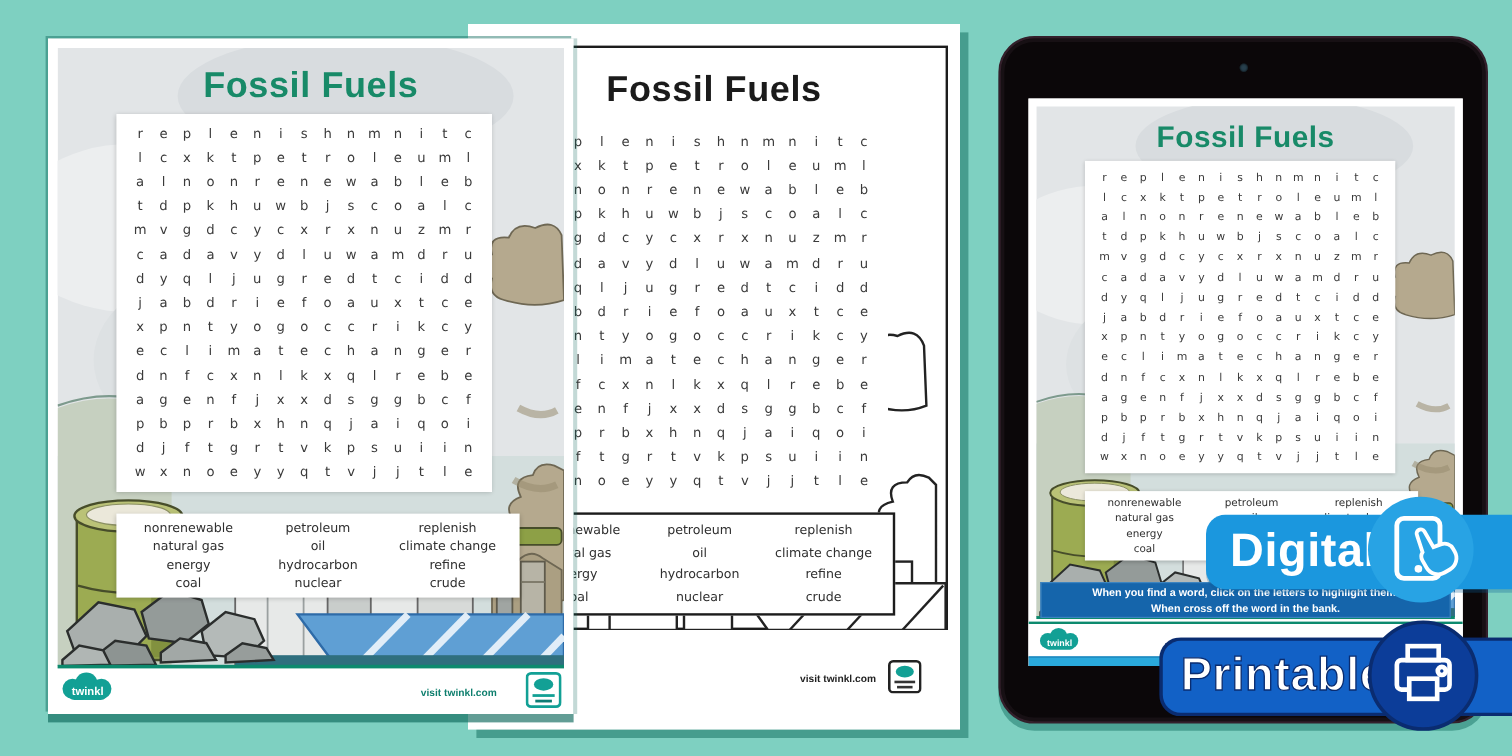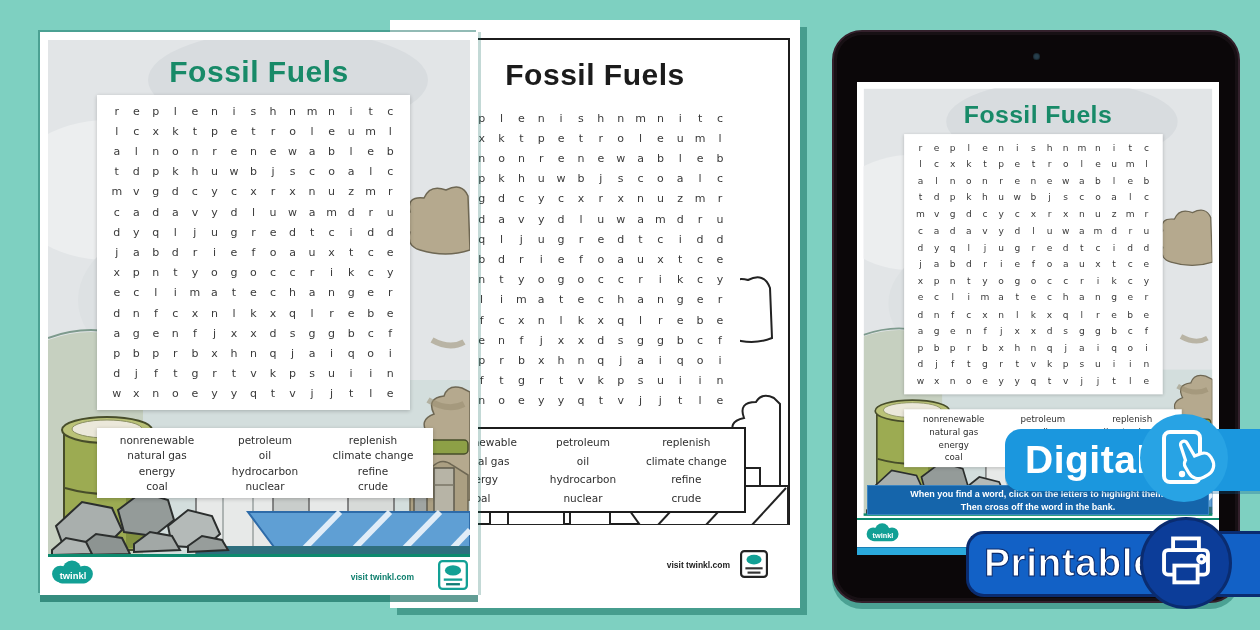--- a/index.html
+++ b/index.html
@@ -1086,21 +1086,21 @@
     <svg class="quality-badge" width="30" height="30" viewBox="0 0 26 26">
       <rect x="1" y="1" width="24" height="24" rx="3" fill="#fff" stroke="#12a095" stroke-width="2"></rect>
       <ellipse cx="13" cy="9" rx="7" ry="4.5" fill="#12a095"></ellipse>
       <rect x="5" y="16" width="16" height="2" fill="#12a095"></rect>
       <rect x="7" y="20" width="12" height="2" fill="#0f7c74"></rect>
     </svg>
   </div>
         </div>
       <div class="instruction-bar">
         <div>When you find a word, click on the letters to highlight them.</div>
-        <div>Then cross off the word in the bank.</div>
+        <div>When cross off the word in the bank.</div>
       </div>
       <div class="screen-footer">
         <svg class="twinkl-logo" width="36" height="22" viewBox="0 0 44 26">
           <g fill="#12a095">
             <circle cx="10" cy="13" r="8"></circle>
               <circle cx="21" cy="9" r="9"></circle>
               <circle cx="33" cy="13" r="8"></circle>
             <rect x="6" y="11" width="32" height="11" rx="5.5"></rect>
           </g>
           <text x="22" y="18" text-anchor="middle" font-size="9" font-weight="bold" fill="#fff">twinkl</text>

